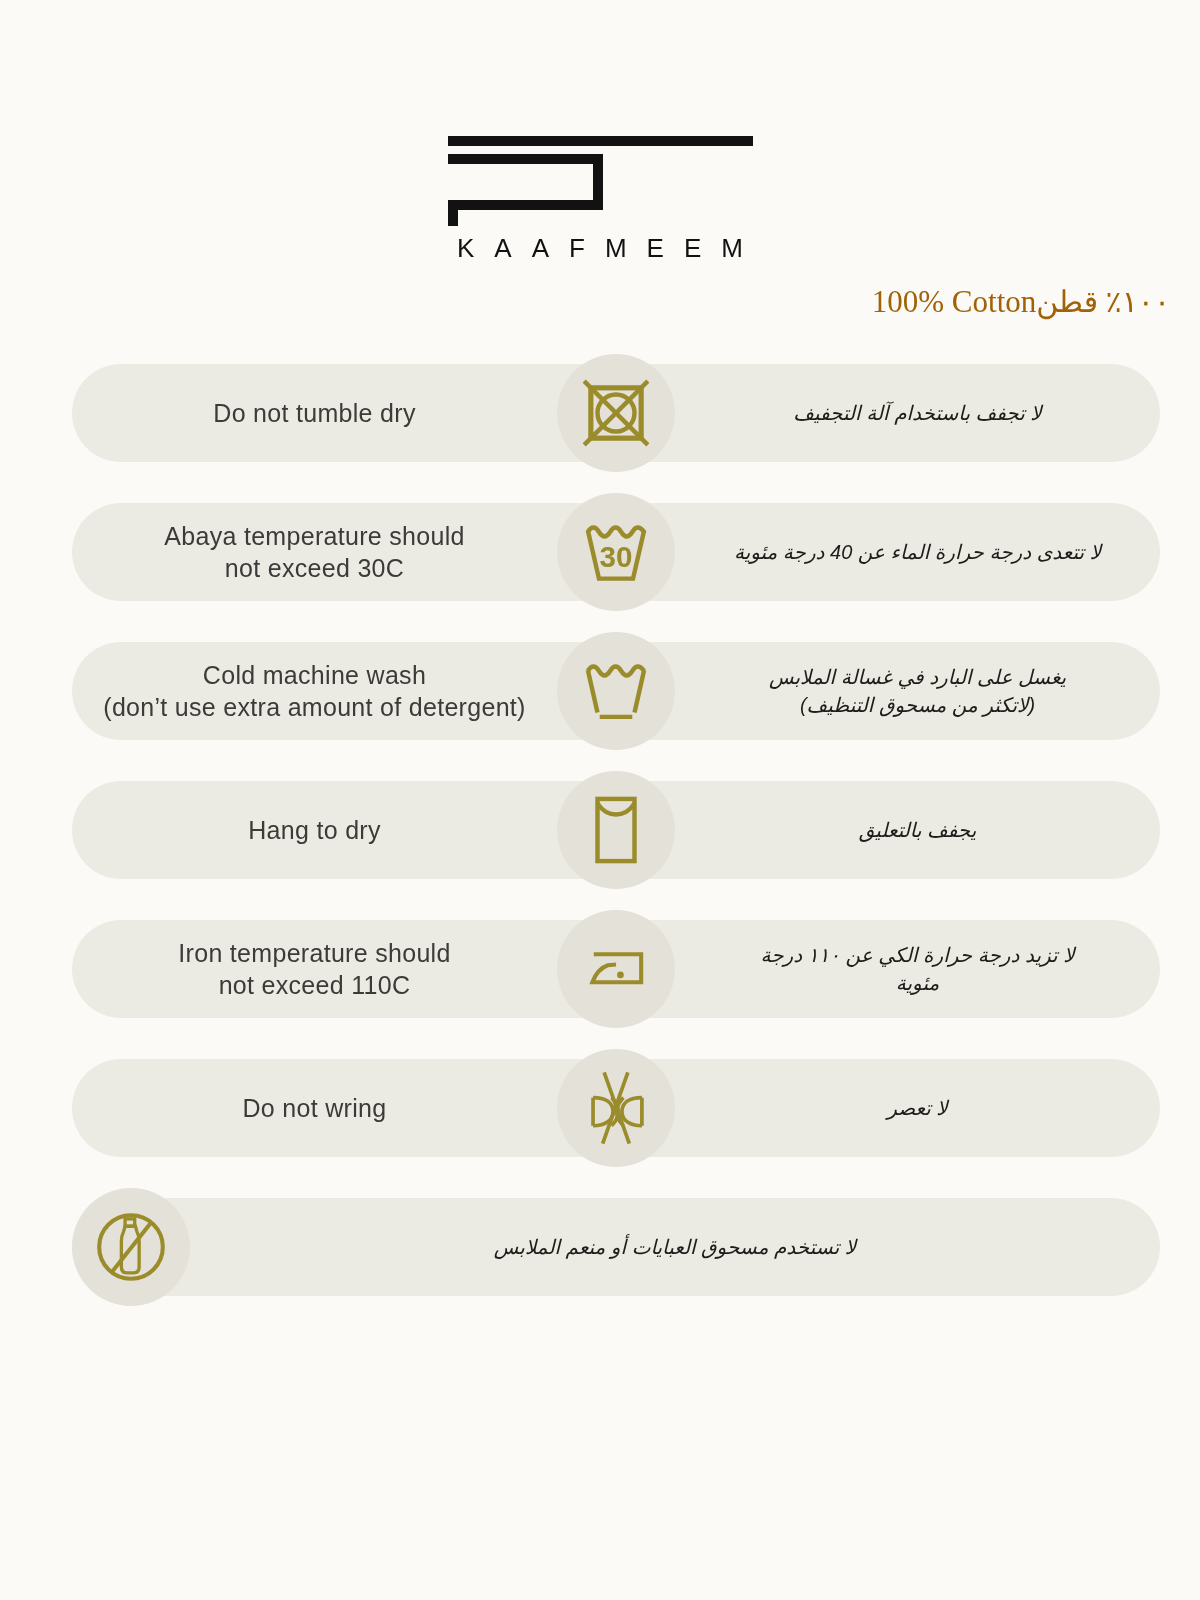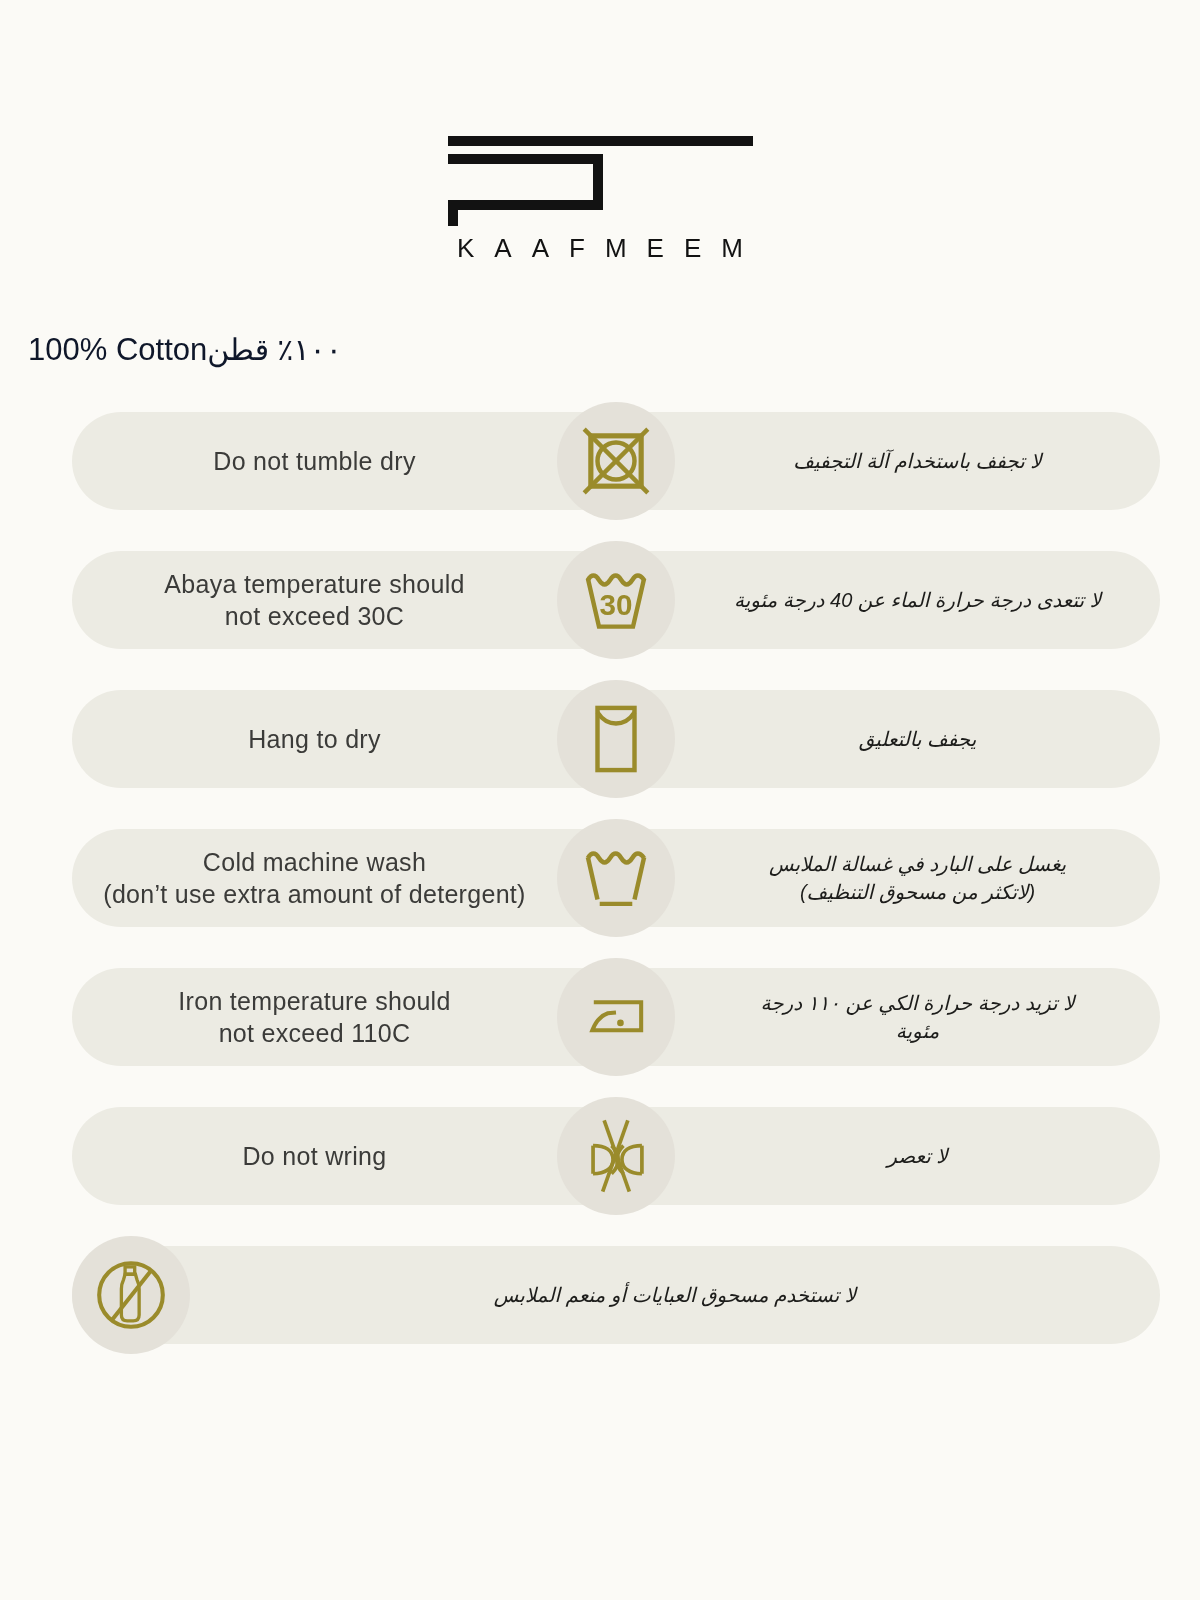--- a/index.html
+++ b/index.html
@@ -19,24 +19,24 @@
     font-family:"Liberation Sans",sans-serif;
   }
   .header{display:flex;flex-direction:column;align-items:center;padding-top:136px;justify-content:flex-end;}
   .logo-mark{width:305px;height:90px;display:block;}
   .logo-mark rect{fill:var(--logo);}
   .brand{
     margin-top:7px;font-size:26px;font-weight:500;color:var(--logo);
     letter-spacing:20px;padding-left:20px;white-space:nowrap;
   }
   .subheader{
-    display:flex;justify-content:flex-start;align-items:baseline;
-    margin:20px 30px 0 28px;font-size:31px;color:#0f172a;
+    display:flex;justify-content:flex-end;align-items:baseline;
+    margin:20px 30px 0 28px;font-size:31px;color:#a16207;font-family:Liberation Serif, serif;
   }
-  .subheader .ar-top{font-size:30px;margin-top:48px;}
+  .subheader .ar-top{font-size:30px;}
   .rows{margin-top:44px;padding-left:32px;}
   .pill{
     display:flex;align-items:stretch;height:98px;margin:0 40px 41px 40px;
     background:var(--pill-bg);border-radius:50px;
   }
   .cell{
     flex:1 1 0;display:flex;align-items:center;justify-content:center;
     text-align:center;padding:0 14px;
   }
   .en{
@@ -107,47 +107,47 @@
           <path d="M12,21 L27,86 L73,86 L88,21"></path>
           <path d="M12,23 C17,15 22,15 27,23 C32,31 37,31 42,23 C47,15 52,15 57,23 C62,31 67,31 72,23 C77,15 82,15 88,23"></path>
           <text x="50" y="70" text-anchor="middle">30</text>
         </svg>
       </div>
     </div>
     <div class="cell ar" dir="rtl">لا تتعدى درجة حرارة الماء عن 40 درجة مئوية</div>
   </section>
 
   <section class="pill">
-    <div class="cell en">Hang to dry</div>
-    <div class="icon-wrap">
-      <div class="icon-circle">
-        <svg class="care" viewBox="0 0 100 100">
-          <rect x="25" y="8" width="50" height="84"></rect>
-          <path d="M25,14 C38,34 62,34 75,14"></path>
-        </svg>
-      </div>
-    </div>
-    <div class="cell ar" dir="rtl">يجفف بالتعليق</div>
-  </section>
-
-  <section class="pill">
     <div class="cell en">Cold machine wash
 (don’t use extra amount of detergent)</div>
     <div class="icon-wrap">
       <div class="icon-circle">
         <svg class="care" viewBox="0 0 100 100">
           <path d="M12,23 C17,15 22,15 27,23 C32,31 37,31 42,23 C47,15 52,15 57,23 C62,31 67,31 72,23 C77,15 82,15 88,23"></path>
           <path d="M12,22 L25,79"></path>
           <path d="M88,22 L75,79"></path>
           <path d="M28,85 L72,85"></path>
         </svg>
       </div>
     </div>
     <div class="cell ar" dir="rtl">يغسل على البارد في غسالة الملابس
 (لاتكثر من مسحوق التنظيف)</div>
+  </section>
+
+  <section class="pill">
+    <div class="cell en">Hang to dry</div>
+    <div class="icon-wrap">
+      <div class="icon-circle">
+        <svg class="care" viewBox="0 0 100 100">
+          <rect x="25" y="8" width="50" height="84"></rect>
+          <path d="M25,14 C38,34 62,34 75,14"></path>
+        </svg>
+      </div>
+    </div>
+    <div class="cell ar" dir="rtl">يجفف بالتعليق</div>
   </section>
 
 
   <section class="pill">
     <div class="cell en">Iron temperature should
 not exceed 110C</div>
     <div class="icon-wrap">
       <div class="icon-circle">
         <svg class="care" viewBox="0 0 100 100">
           <path d="M20,30 L84,30 L84,68 L18,68 C23,55 30,48 39,45 L50,44" stroke-width="5.5" stroke-linejoin="miter"></path>

